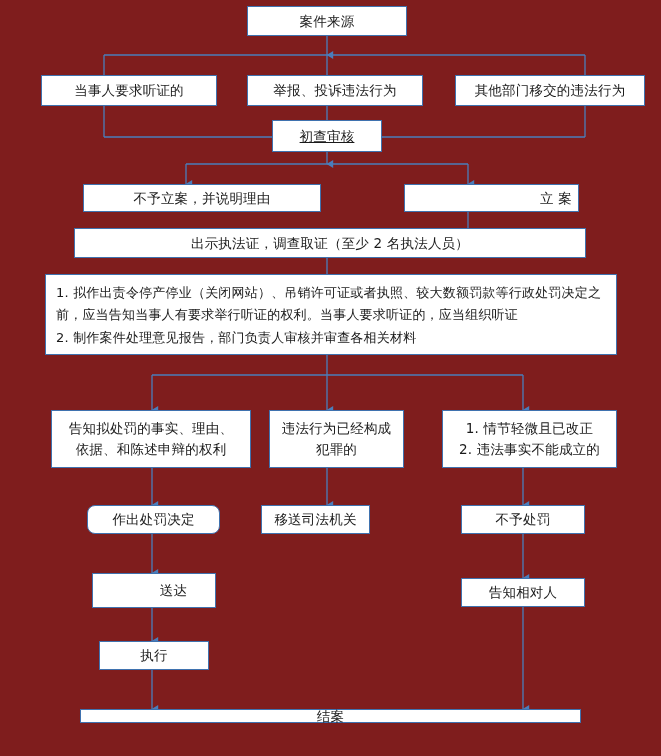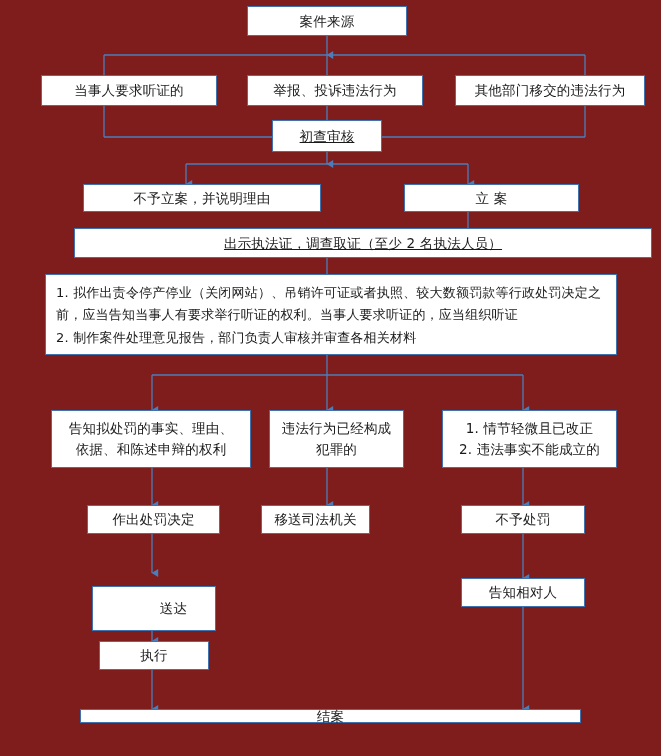--- a/index.html
+++ b/index.html
@@ -130,25 +130,25 @@
   </div>
 
   <div class="node" style="left:272px; top:120px; width:110px; height:32px;text-decoration:underline;">
     <span class="txt">初查审核</span>
   </div>
 
   <div class="node" style="left:83px; top:184px; width:238px; height:28px;">
     <span class="txt">不予立案，并说明理由</span>
   </div>
 
-  <div class="node" style="left:404px; top:184px; width:175px; height:28px;">
+  <div class="node" style="left:404px; top:184px; width:175px; height:28px;text-align:right;">
     <span class="txt">立    案</span>
   </div>
 
-  <div class="node" style="left:74px; top:228px; width:578px; height:30px;text-decoration:underline;">
+  <div class="node" style="left:74px; top:228px; width:512px; height:30px;">
     <span class="txt">出示执法证，调查取证（至少 2 名执法人员）</span>
   </div>
 
   <div class="node left-align wide-text" style="left:45px; top:274px; width:572px; height:81px; display:block; padding-top:7px;">
     <span class="txt">1. 拟作出责令停产停业（关闭网站）、吊销许可证或者执照、较大数额罚款等行政处罚决定之前，应当告知当事人有要求举行听证的权利。当事人要求听证的，应当组织听证</span>
     <span class="txt">2. 制作案件处理意见报告，部门负责人审核并审查各相关材料</span>
   </div>
 
   <div class="node" style="left:51px; top:410px; width:200px; height:58px;">
     <span class="txt">告知拟处罚的事实、理由、
@@ -158,33 +158,33 @@
   <div class="node" style="left:269px; top:410px; width:135px; height:58px;">
     <span class="txt">违法行为已经构成
 犯罪的</span>
   </div>
 
   <div class="node" style="left:442px; top:410px; width:175px; height:58px;">
     <span class="txt">1. 情节轻微且已改正
 2. 违法事实不能成立的</span>
   </div>
 
-  <div class="node" style="left:87px; top:505px; width:133px; height:29px;">
+  <div class="node" style="left:87px; top:505px; width:133px; height:29px;border-radius:8px;">
     <span class="txt">作出处罚决定</span>
   </div>
 
   <div class="node" style="left:261px; top:505px; width:109px; height:29px;">
     <span class="txt">移送司法机关</span>
   </div>
 
   <div class="node" style="left:461px; top:505px; width:124px; height:29px;">
     <span class="txt">不予处罚</span>
   </div>
 
-  <div class="node" style="left:92px; top:586px; width:124px; height:45px;padding-left:39px;">
+  <div class="node" style="left:92px; top:573px; width:124px; height:35px;padding-left:39px;">
     <span class="txt">送达</span>
   </div>
 
   <div class="node" style="left:461px; top:578px; width:124px; height:29px;justify-content:center;">
     <span class="txt">告知相对人</span>
   </div>
 
   <div class="node" style="left:99px; top:641px; width:110px; height:29px;">
     <span class="txt">执行</span>
   </div>

